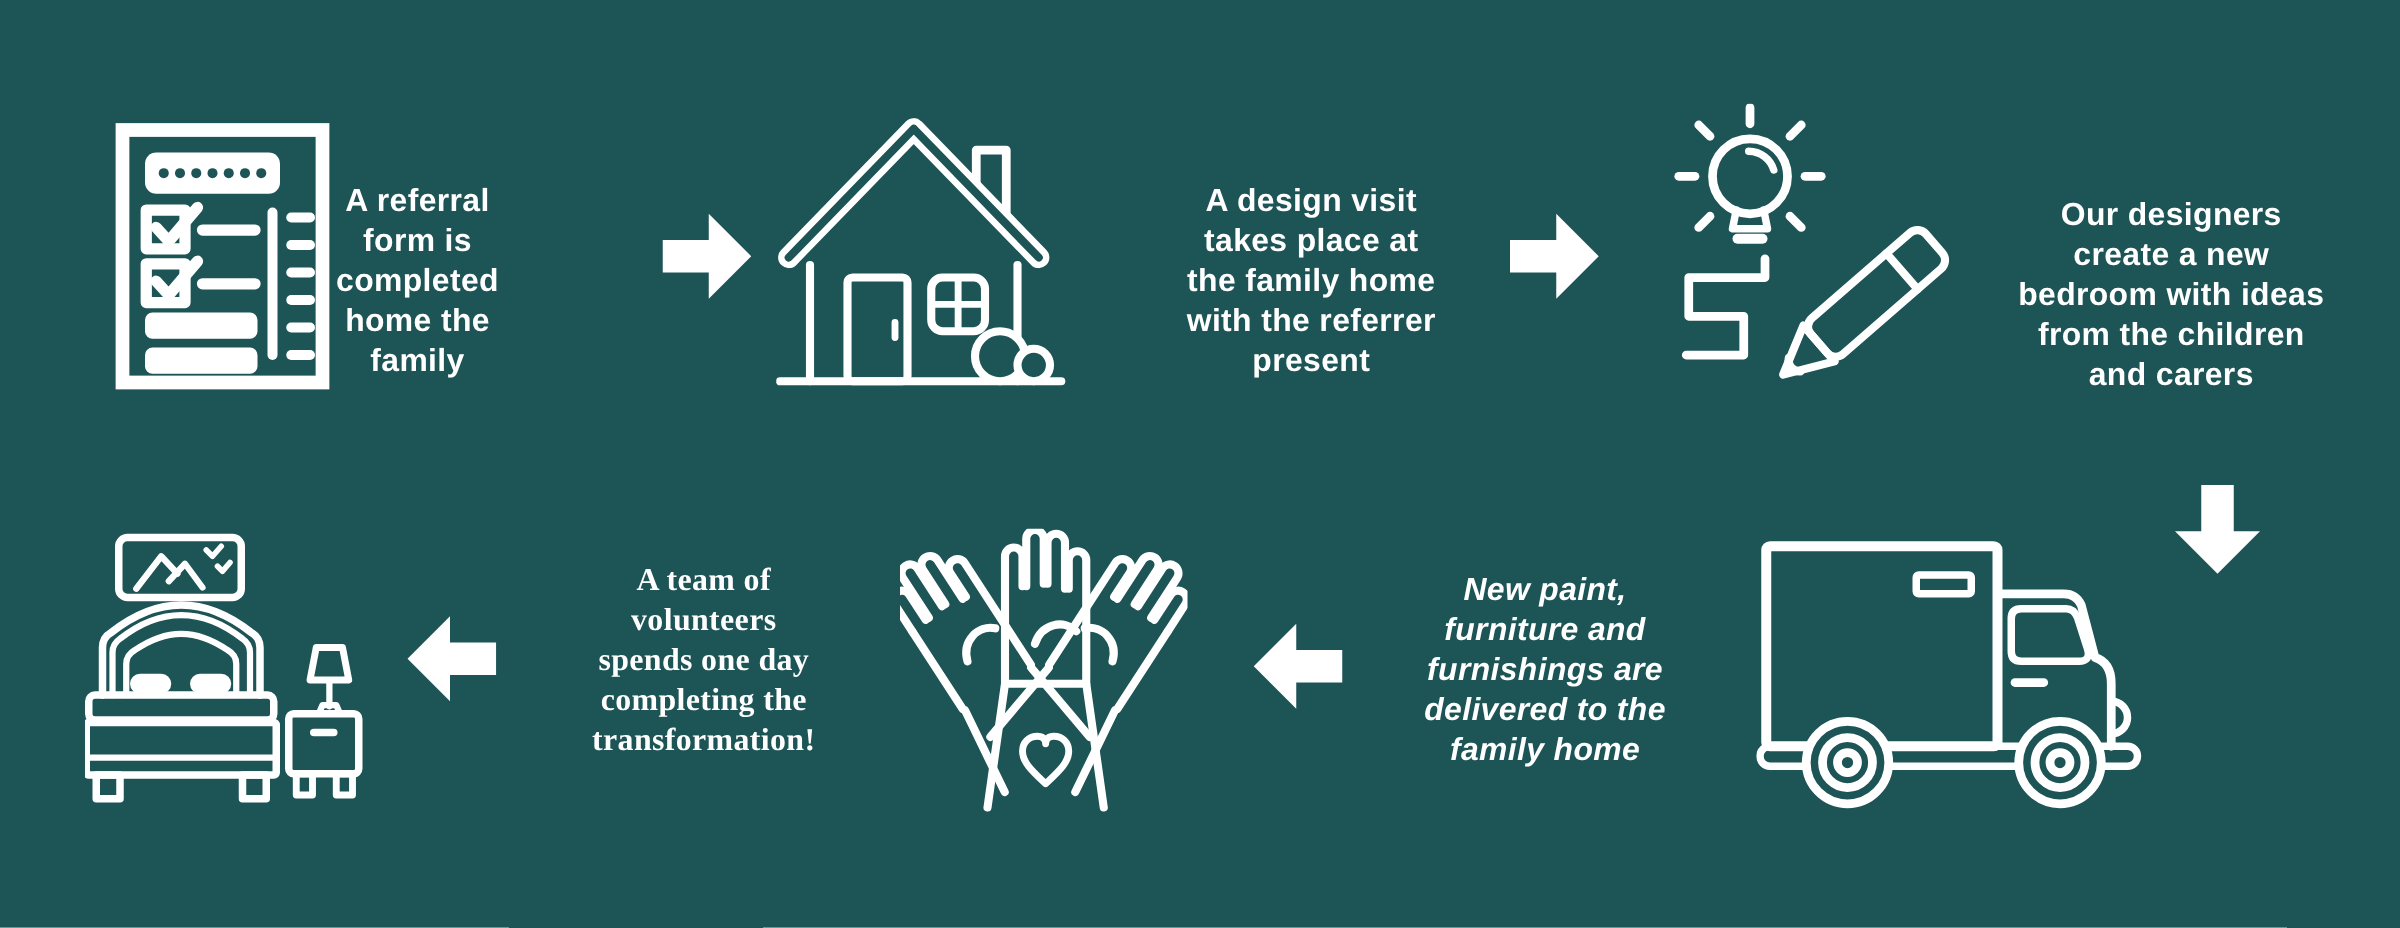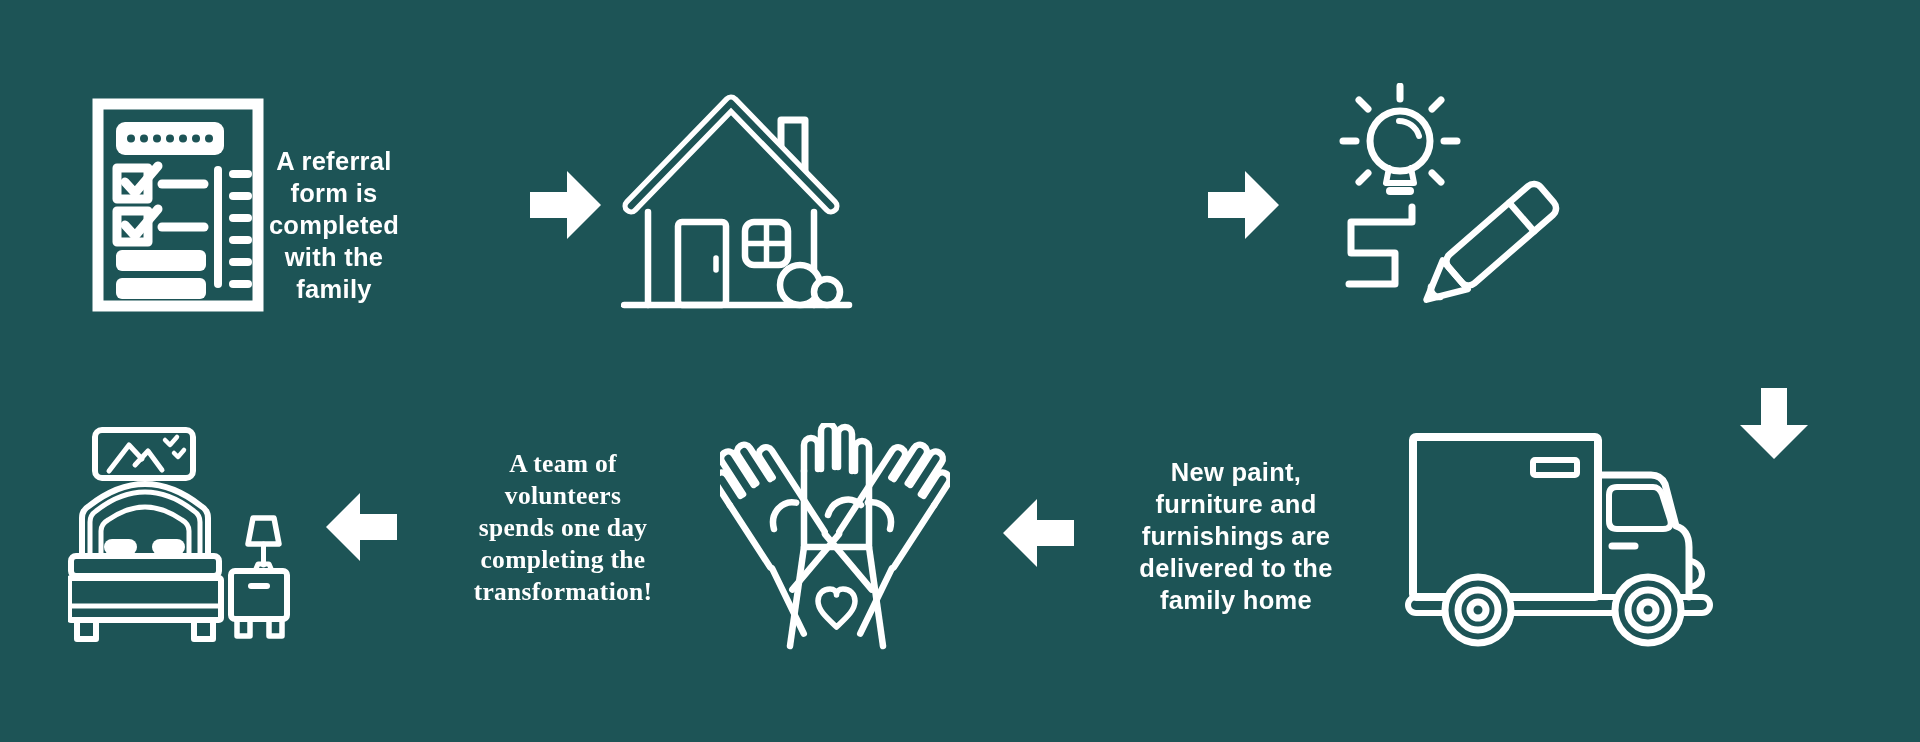--- a/index.html
+++ b/index.html
@@ -56,21 +56,21 @@
         </g>
         <rect x="24" y="152" width="90" height="21" rx="6" fill="#fff" stroke="none"></rect>
         <rect x="24" y="180" width="90" height="21" rx="6" fill="#fff" stroke="none"></rect>
       </g>
     </svg>
   </div>
 
   <div class="step-text" style="left:214px; top:145px; width:240px;">A referral
 form is
 completed
-with the
+home the
 family</div>
 
   <div class="arrow" style="left:530px; top:168px;">
     <svg viewBox="0 0 74 74">
         <polygon points="0,24 37,24 37,3 71,37 37,71 37,50 0,50" fill="#fff"></polygon>
       </svg>
   </div>
 
   <div class="icon" style="left:621px; top:94px; width:234px; height:218px;">
     <svg viewBox="0 0 234 218" xmlns="http://www.w3.org/2000/svg">
@@ -85,20 +85,25 @@
         <rect x="124" y="128" width="43" height="43" rx="9" stroke-width="6.5"></rect>
         <line x1="145.5" y1="131" x2="145.5" y2="168" stroke-width="5.5"></line>
         <line x1="127" y1="149.5" x2="164" y2="149.5" stroke-width="5.5"></line>
         <line x1="3" y1="211" x2="228" y2="211" stroke-width="6.5"></line>
         <circle cx="179" cy="191" r="20" fill="#1d5456" stroke-width="6.5"></circle>
         <circle cx="206" cy="198" r="13" fill="#1d5456" stroke-width="6.5"></circle>
       </g>
     </svg>
   </div>
 
+  <div class="step-text" style="left:909px; top:145px; width:280px;">A design visit
+takes place at
+the family home
+with the referrer
+present</div>
 
   <div class="arrow" style="left:1208px; top:168px;">
     <svg viewBox="0 0 74 74">
         <polygon points="0,24 37,24 37,3 71,37 37,71 37,50 0,50" fill="#fff"></polygon>
       </svg>
   </div>
 
   <div class="icon" style="left:1333px; top:83px; width:235px; height:230px;">
     <svg viewBox="0 0 235 230" xmlns="http://www.w3.org/2000/svg">
       <g stroke="#fff" fill="none" stroke-linecap="round" stroke-linejoin="round">
@@ -119,20 +124,25 @@
         <g transform="translate(92,218) rotate(-41)" stroke-width="6.5">
           <path d="M2,0 L40,-19 L40,19 Z"></path>
           <path d="M14,-7 A9,9 0 0 0 14,7"></path>
           <rect x="40" y="-19" width="122" height="38" rx="9"></rect>
           <line x1="128" y1="-19" x2="128" y2="19"></line>
         </g>
       </g>
     </svg>
   </div>
 
+  <div class="step-text" style="left:1572px; top:156px; width:330px;">Our designers
+create a new
+bedroom with ideas
+from the children
+and carers</div>
 
   <div class="arrow down" style="left:1737px; top:388px;">
     <svg viewBox="0 0 74 74">
         <polygon points="0,24 37,24 37,3 71,37 37,71 37,50 0,50" fill="#fff"></polygon>
       </svg>
   </div>
 
   <div class="icon" style="left:1405px; top:429px; width:310px; height:220px;">
     <svg viewBox="0 0 310 220" xmlns="http://www.w3.org/2000/svg">
       <g stroke="#fff" fill="none" stroke-linecap="round" stroke-linejoin="round">
@@ -148,21 +158,21 @@
           <circle cx="73" cy="181" r="20"></circle>
           <circle cx="73" cy="181" r="8"></circle>
           <circle cx="243" cy="181" r="33" fill="#1d5456"></circle>
           <circle cx="243" cy="181" r="20"></circle>
           <circle cx="243" cy="181" r="8"></circle>
         </g>
       </g>
     </svg>
   </div>
 
-  <div class="step-text" style="left:1101px; top:456px; width:270px;">New paint,
+  <div class="step-text" style="left:1101px; top:456px; width:270px;font-style:italic;">New paint,
 furniture and
 furnishings are
 delivered to the
 family home</div>
 
   <div class="arrow left" style="left:1000px; top:496px;">
     <svg viewBox="0 0 74 74">
         <polygon points="0,24 37,24 37,3 71,37 37,71 37,50 0,50" fill="#fff"></polygon>
       </svg>
   </div>

